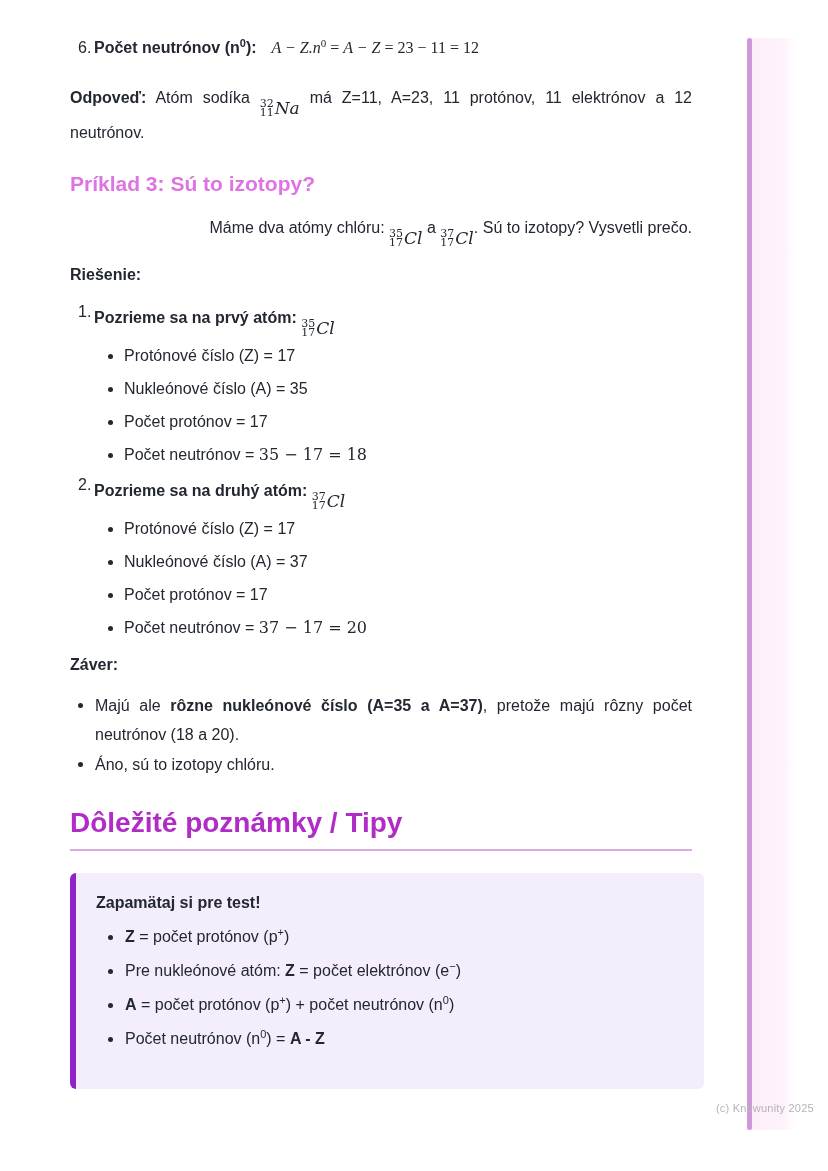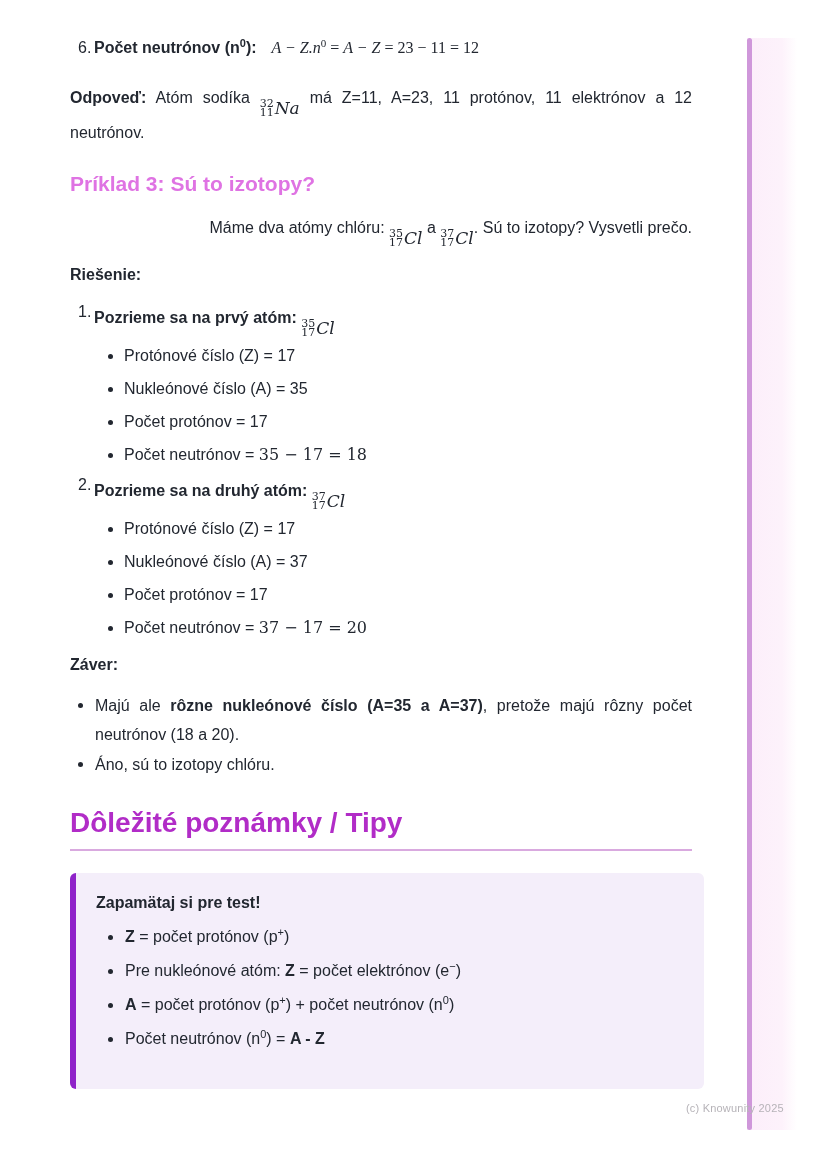--- a/index.html
+++ b/index.html
@@ -83,21 +83,21 @@
   .tip-bullets li:last-child { margin-bottom: 18px; }
   .tip-bullets li::before {
     content: ""; position: absolute; left: 12px; top: 12px;
     width: 5px; height: 5px; border-radius: 50%; background: #222730;
   }
 
   .nuclide { display: inline-flex; align-items: center; font-family: "DejaVu Serif", serif; vertical-align: -4px; }
   .nuclide .stack { display: inline-flex; flex-direction: column; align-items: flex-end; font-size: 11px; line-height: 9px; margin-right: 1px; font-style: normal; }
   .nuclide .sym { font-style: italic; font-size: 17px; line-height: 1; }
 
-  .footer { position: absolute; left: 686px; top: 1102px; font-size: 11px; letter-spacing: 0.2px; color: #b6b3b8; z-index: 2; }
+  .footer { position: absolute; left: 716px; top: 1102px; font-size: 11px; letter-spacing: 0.2px; color: #b6b3b8; z-index: 2; }
 </style>
 </head>
 <body>
 
 <div class="side-band">
   <div class="side-line"></div>
 </div>
 
 <main class="content">
 

